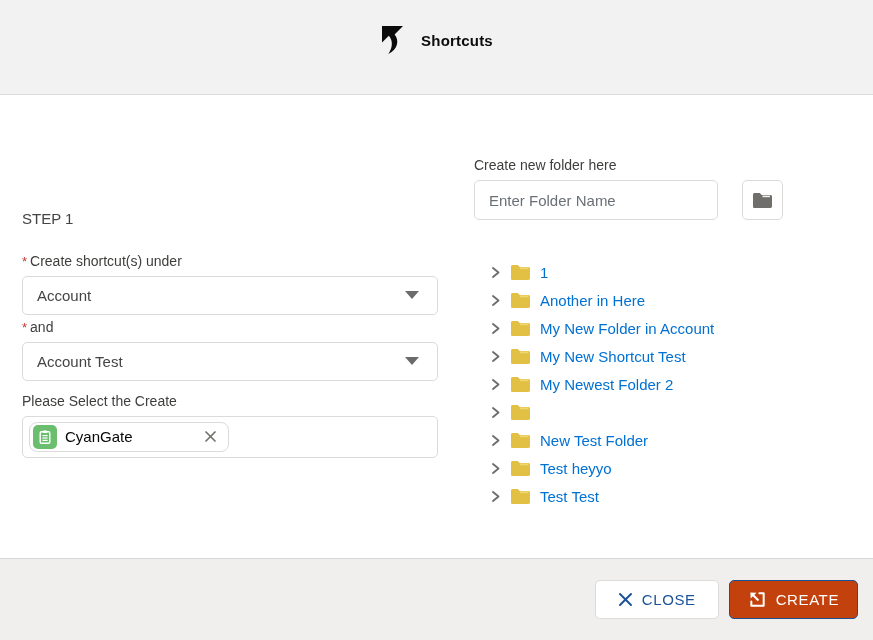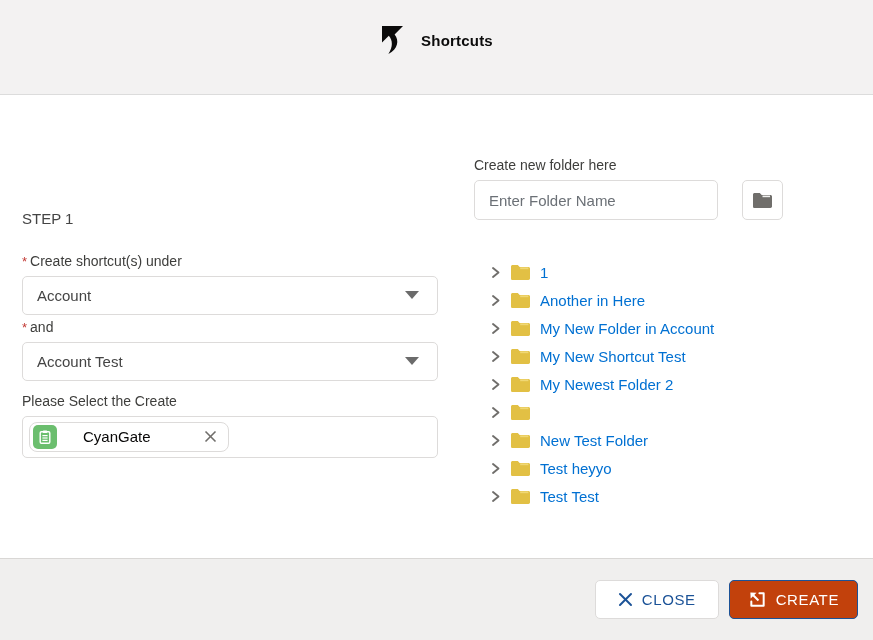--- a/index.html
+++ b/index.html
@@ -60,21 +60,21 @@
   .record-box {
     border: 1px solid #dddbda; border-radius: 5px;
     min-height: 41px; width: 100%;
     padding: 5px 6px;
     display: flex; align-items: center;
   }
   .record-pill {
     border: 1px solid #dddbda; border-radius: 8px;
     height: 30px; width: 200px;
     display: flex; align-items: center;
-    padding: 0 10px 0 3px; gap: 26px;
+    padding: 0 10px 0 3px; gap: 8px;
     background: #fff;
   }
   .record-pill .pill-name { font-size: 15px; color: #080707; flex: 1 1 auto; }
   .account-icon {
     width: 24px; height: 24px; border-radius: 5px;
     background: #6bbe6e;
     display: flex; align-items: center; justify-content: center;
     flex: 0 0 24px;
   }
   .pill-remove { cursor: pointer; display: flex; align-items: center; }

